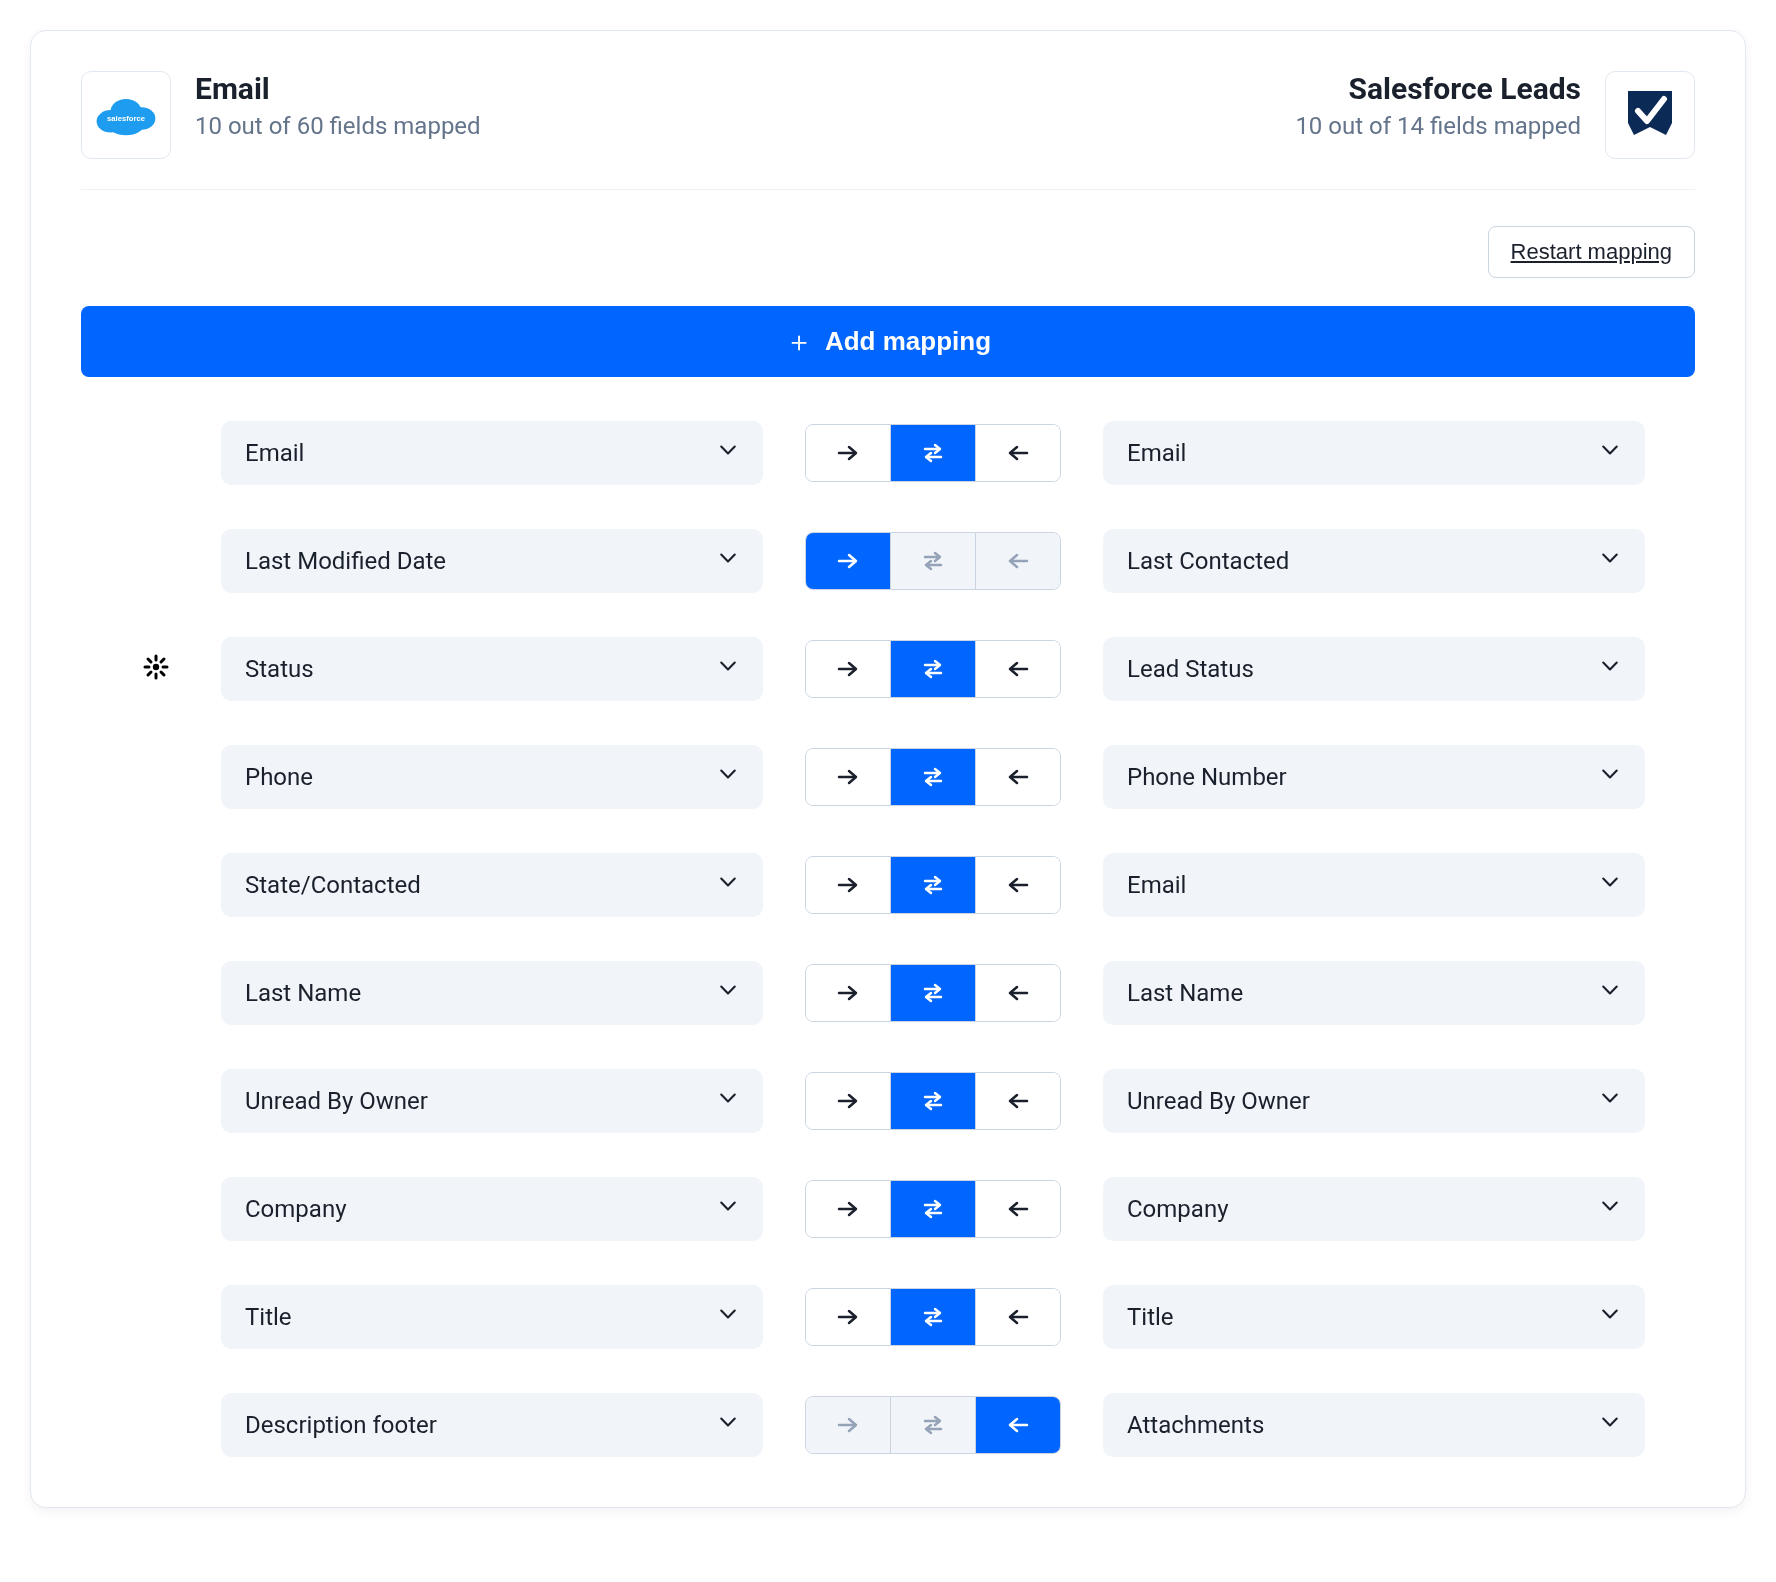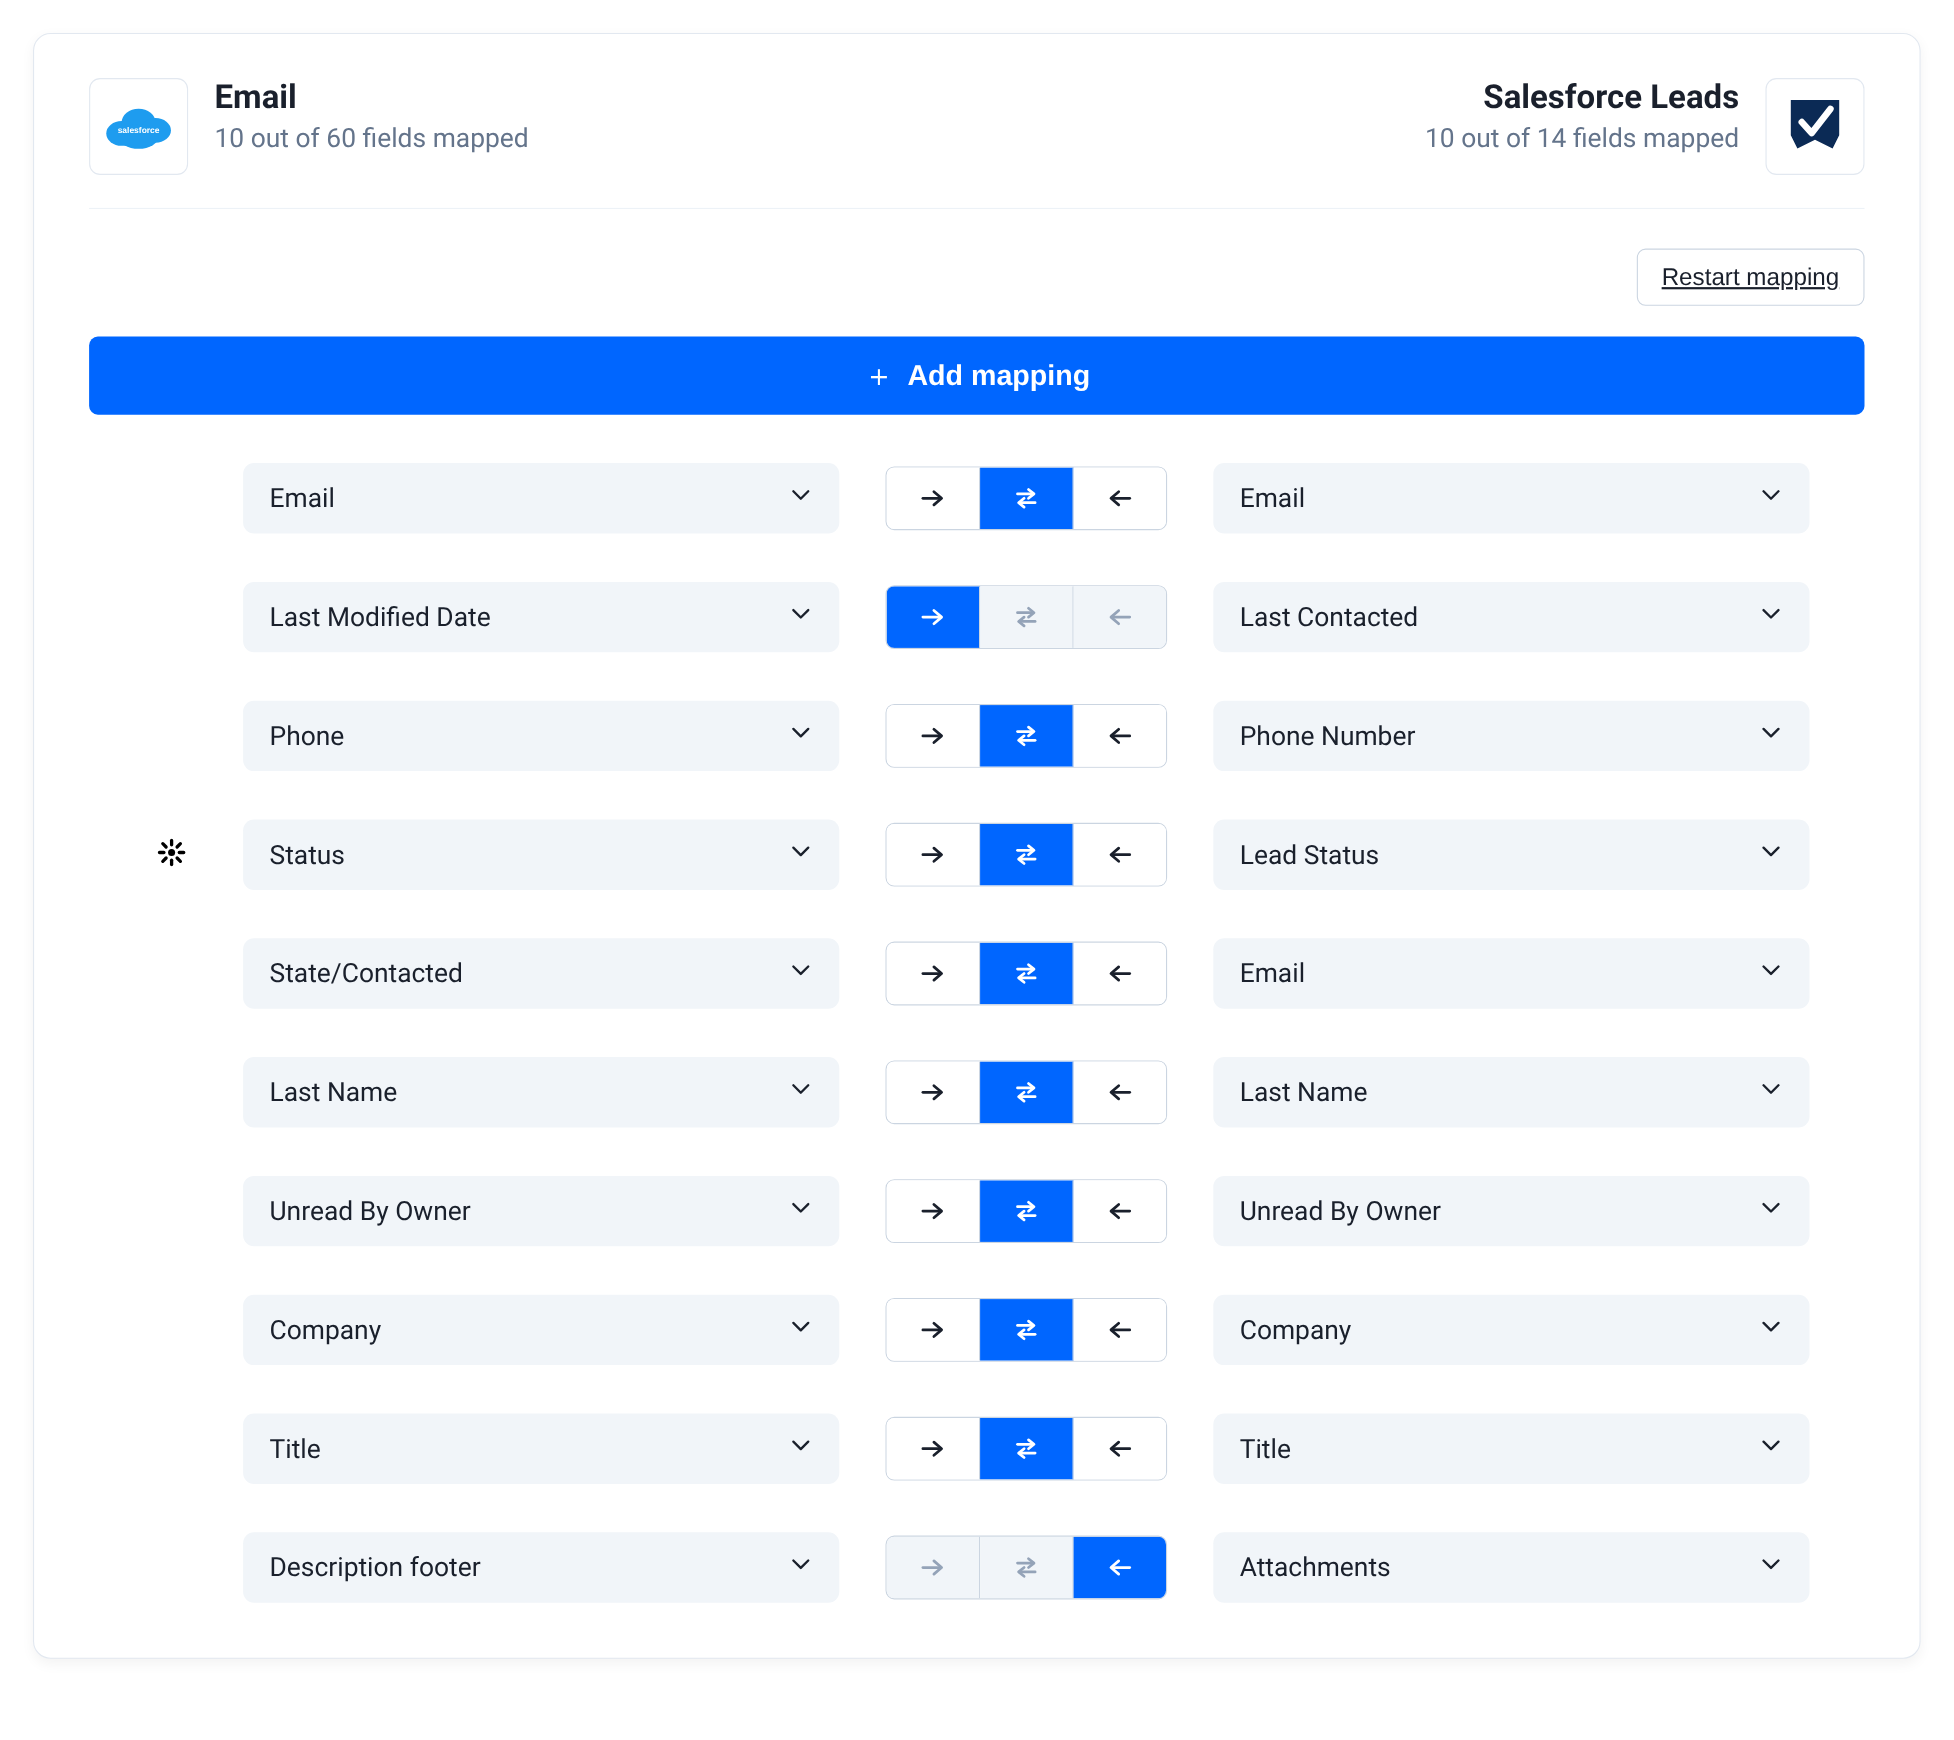--- a/index.html
+++ b/index.html
@@ -257,52 +257,20 @@
           </button>
         </div>
         <div class="field-select">
           <span>Last Contacted</span>
           <span class="chevron"><svg width="22" height="22" viewBox="0 0 26 26">
               <use href="#chevron-down"></use>
             </svg></span>
         </div>
       </div>
       <div class="row">
-        <div class="gear-cell"></div>
-        <div class="field-select">
-          <span>Phone</span>
-          <span class="chevron"><svg width="22" height="22" viewBox="0 0 26 26">
-              <use href="#chevron-down"></use>
-            </svg></span>
-        </div>
-        <div class="dir-group">
-          <button class="dir-btn">
-            <svg viewBox="0 0 26 26">
-              <use href="#arrow-right"></use>
-            </svg>
-          </button>
-          <button class="dir-btn active">
-            <svg viewBox="0 0 26 26">
-              <use href="#arrow-both"></use>
-            </svg>
-          </button>
-          <button class="dir-btn">
-            <svg viewBox="0 0 26 26">
-              <use href="#arrow-left"></use>
-            </svg>
-          </button>
-        </div>
-        <div class="field-select">
-          <span>Phone Number</span>
-          <span class="chevron"><svg width="22" height="22" viewBox="0 0 26 26">
-              <use href="#chevron-down"></use>
-            </svg></span>
-        </div>
-      </div>
-      <div class="row">
         <div class="gear-cell">
           <span class="gear-icon"><svg viewBox="0 0 26 26" width="26" height="26">
               <use href="#gear"></use>
             </svg></span>
         </div>
         <div class="field-select">
           <span>Status</span>
           <span class="chevron"><svg width="22" height="22" viewBox="0 0 26 26">
               <use href="#chevron-down"></use>
             </svg></span>
@@ -319,20 +287,52 @@
             </svg>
           </button>
           <button class="dir-btn">
             <svg viewBox="0 0 26 26">
               <use href="#arrow-left"></use>
             </svg>
           </button>
         </div>
         <div class="field-select">
           <span>Lead Status</span>
+          <span class="chevron"><svg width="22" height="22" viewBox="0 0 26 26">
+              <use href="#chevron-down"></use>
+            </svg></span>
+        </div>
+      </div>
+      <div class="row">
+        <div class="gear-cell"></div>
+        <div class="field-select">
+          <span>Phone</span>
+          <span class="chevron"><svg width="22" height="22" viewBox="0 0 26 26">
+              <use href="#chevron-down"></use>
+            </svg></span>
+        </div>
+        <div class="dir-group">
+          <button class="dir-btn">
+            <svg viewBox="0 0 26 26">
+              <use href="#arrow-right"></use>
+            </svg>
+          </button>
+          <button class="dir-btn active">
+            <svg viewBox="0 0 26 26">
+              <use href="#arrow-both"></use>
+            </svg>
+          </button>
+          <button class="dir-btn">
+            <svg viewBox="0 0 26 26">
+              <use href="#arrow-left"></use>
+            </svg>
+          </button>
+        </div>
+        <div class="field-select">
+          <span>Phone Number</span>
           <span class="chevron"><svg width="22" height="22" viewBox="0 0 26 26">
               <use href="#chevron-down"></use>
             </svg></span>
         </div>
       </div>
       <div class="row">
         <div class="gear-cell"></div>
         <div class="field-select">
           <span>State/Contacted</span>
           <span class="chevron"><svg width="22" height="22" viewBox="0 0 26 26">

